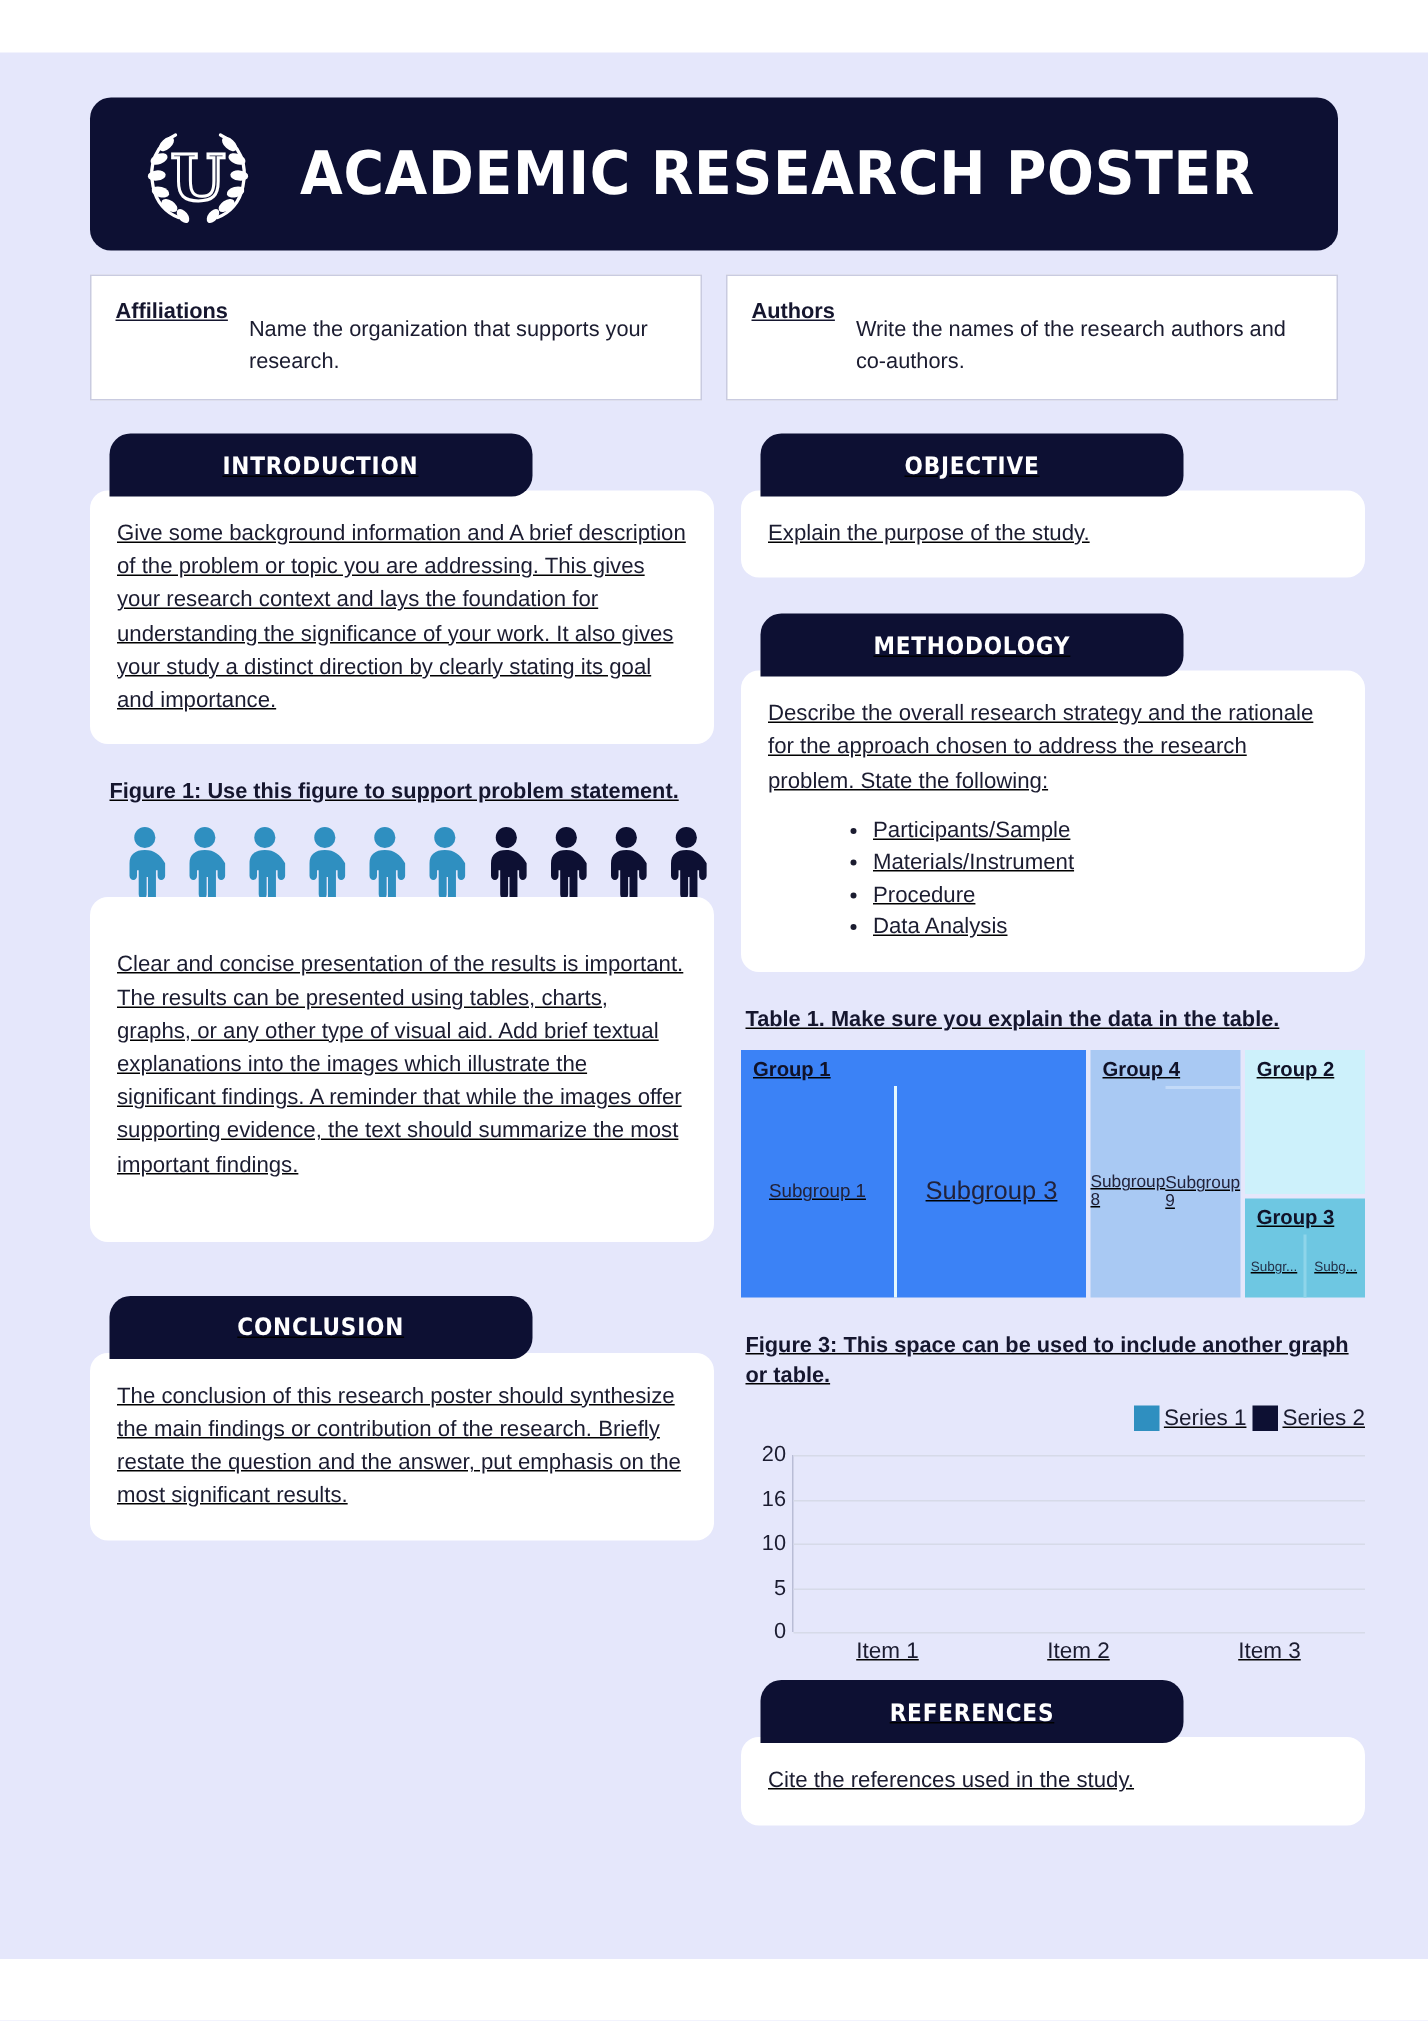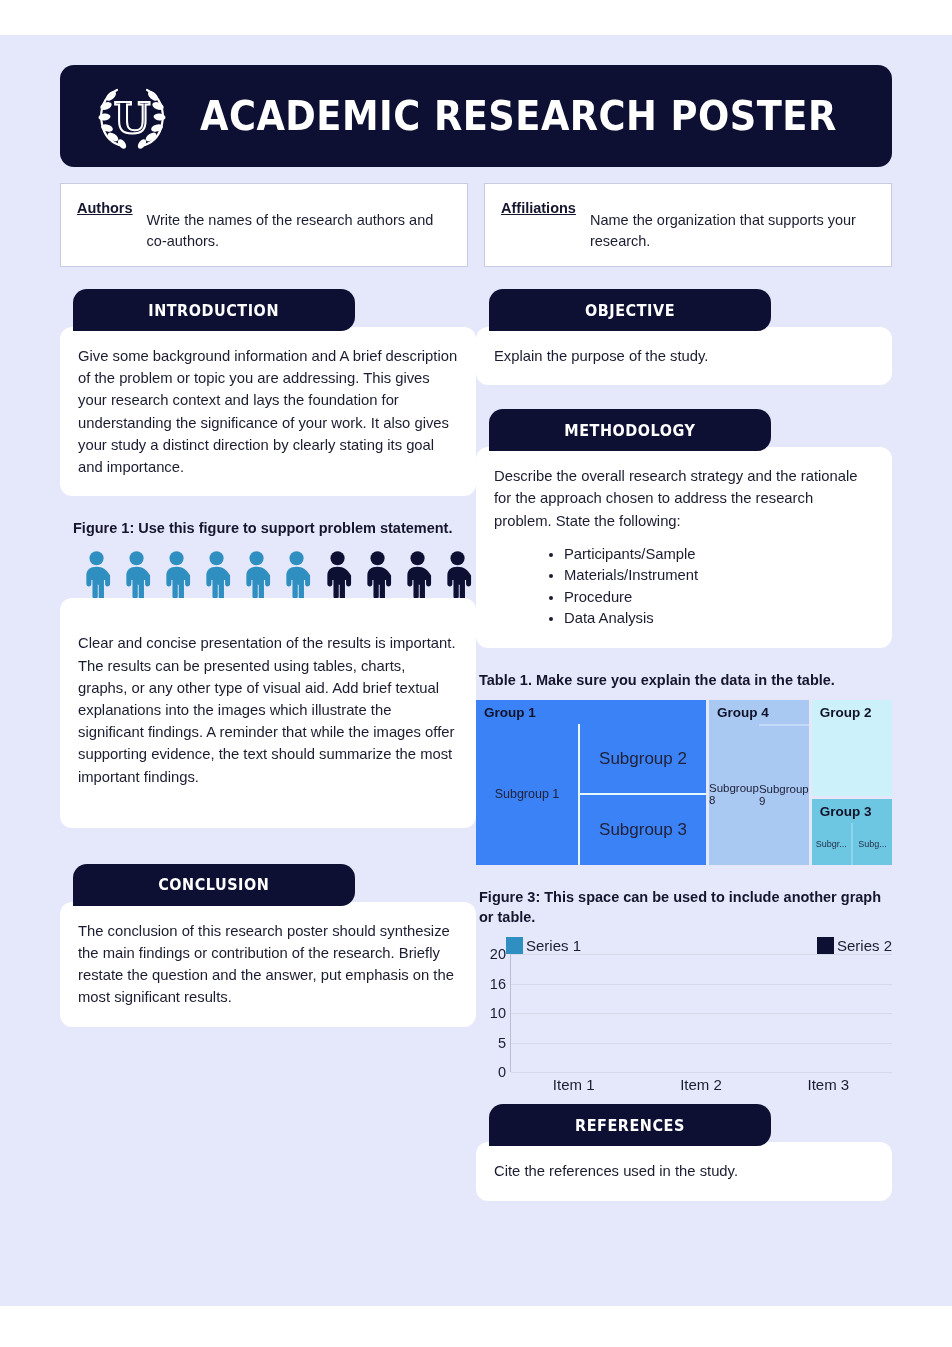--- a/index.html
+++ b/index.html
@@ -70,21 +70,23 @@
   .meta-text {
     font-size: 14.5px;
     color: #1b1c30;
     line-height: 1.45;
     padding-top: 12px;
   }
 
   
   .columns {
     display: flex;
+    gap: 18px;
     margin-top: 22px;
+    text-decoration: underline;
   }
   .col { width: 416px; flex: 0 0 416px; }
 
   
   .sec-head {
     background: #0d1033;
     border-radius: 14px 14px 14px 0;
     height: 42px;
     display: flex;
     align-items: center;
@@ -186,22 +188,22 @@
   .g3-inner { flex: 1; display: flex; }
   .g3-cell {
     flex: 1; display: flex; align-items: center; justify-content: center;
     font-size: 9px; color: #23324a;
   }
   .g3-cell + .g3-cell { border-left: 2px solid #8ed5ea; }
 
   
   .chart-wrap { margin-top: 4px; }
   .legend {
-    display: flex; justify-content: space-between; align-items: center;
-    gap: 4px; margin-bottom: 0; padding-left: 30px;
+    display: flex; justify-content: flex-end; align-items: center;
+    gap: 4px; margin-bottom: 16px; padding-left: 30px;
   }
   .legend-item { display: flex; align-items: center; gap: 3px; }
   .legend-swatch { width: 17px; height: 17px; }
   .legend-label { font-size: 15px; color: #1b1c30; }
 
   .plot { display: flex; height: 118px; }
   .yaxis {
     flex: 0 0 34px; position: relative;
   }
   .ytick {
@@ -248,26 +250,26 @@
         <ellipse cx="65" cy="59" rx="6" ry="3.4" transform="rotate(-34 65 59)"></ellipse>
         <ellipse cx="56" cy="66" rx="5.4" ry="3.2" transform="rotate(-52 56 66)"></ellipse>
       </g>
       <text x="46" y="55" font-family="DejaVu Serif, serif" font-size="42" font-weight="bold" fill="#0d1033" stroke="#ffffff" stroke-width="2" text-anchor="middle">U</text>
     </svg>
     <div class="banner-title">ACADEMIC RESEARCH POSTER</div>
   </div>
 
   <div class="meta-row">
     <div class="meta-box">
+      <div class="meta-label">Affiliations</div>
+      <div class="meta-text">Name the organization that supports your research.</div>
+    </div>
+    <div class="meta-box">
       <div class="meta-label">Authors</div>
       <div class="meta-text">Write the names of the research authors and co-authors.</div>
-    </div>
-    <div class="meta-box">
-      <div class="meta-label">Affiliations</div>
-      <div class="meta-text">Name the organization that supports your research.</div>
     </div>
   </div>
 
   <div class="columns">
 
     <div class="col">
 
       <div class="sec-head">
         <span>INTRODUCTION</span>
       </div>
@@ -375,21 +377,20 @@
       </div>
 
       <div class="fig-caption tbl">Table 1. Make sure you explain the data in the table.</div>
 
       <div class="treemap">
         <div class="g1">
           <div class="g1-title">Group 1</div>
           <div class="g1-inner">
             <div class="g1-left">Subgroup 1</div>
             <div class="g1-right">
-              <div class="g1-cell">Subgroup 2</div>
               <div class="g1-cell">Subgroup 3</div>
             </div>
           </div>
         </div>
 
         <div class="g4">
           <div class="g-title">Group 4</div>
           <div class="g4-inner">
             <div class="g4-cell">Subgroup 8</div>
             <div class="g4-cell">Subgroup 9</div>

